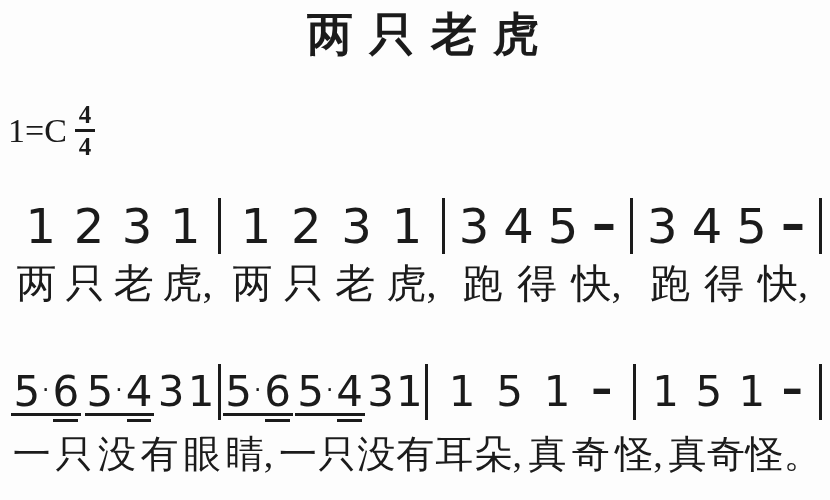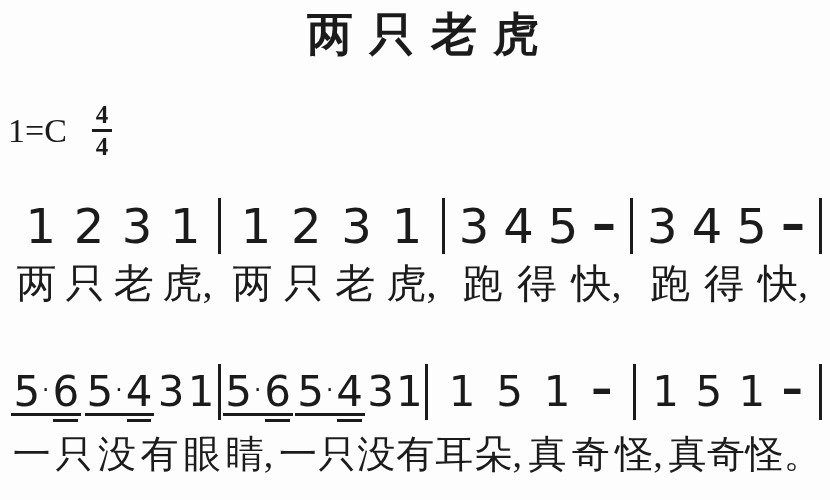--- a/index.html
+++ b/index.html
@@ -30,21 +30,21 @@
     white-space: nowrap;
     padding-left: 8px;
   }
 
   
   .keysig {
     position: absolute;
     top: 102px; left: 8px;
     display: flex;
     align-items: center;
-    gap: 25px;
+    gap: 8px;
   }
   .keysig .tonic {
     font-size: 34px;
     line-height: 1;
   }
   .meter {
     display: inline-flex;
     flex-direction: column;
     align-items: center;
     line-height: 1;

